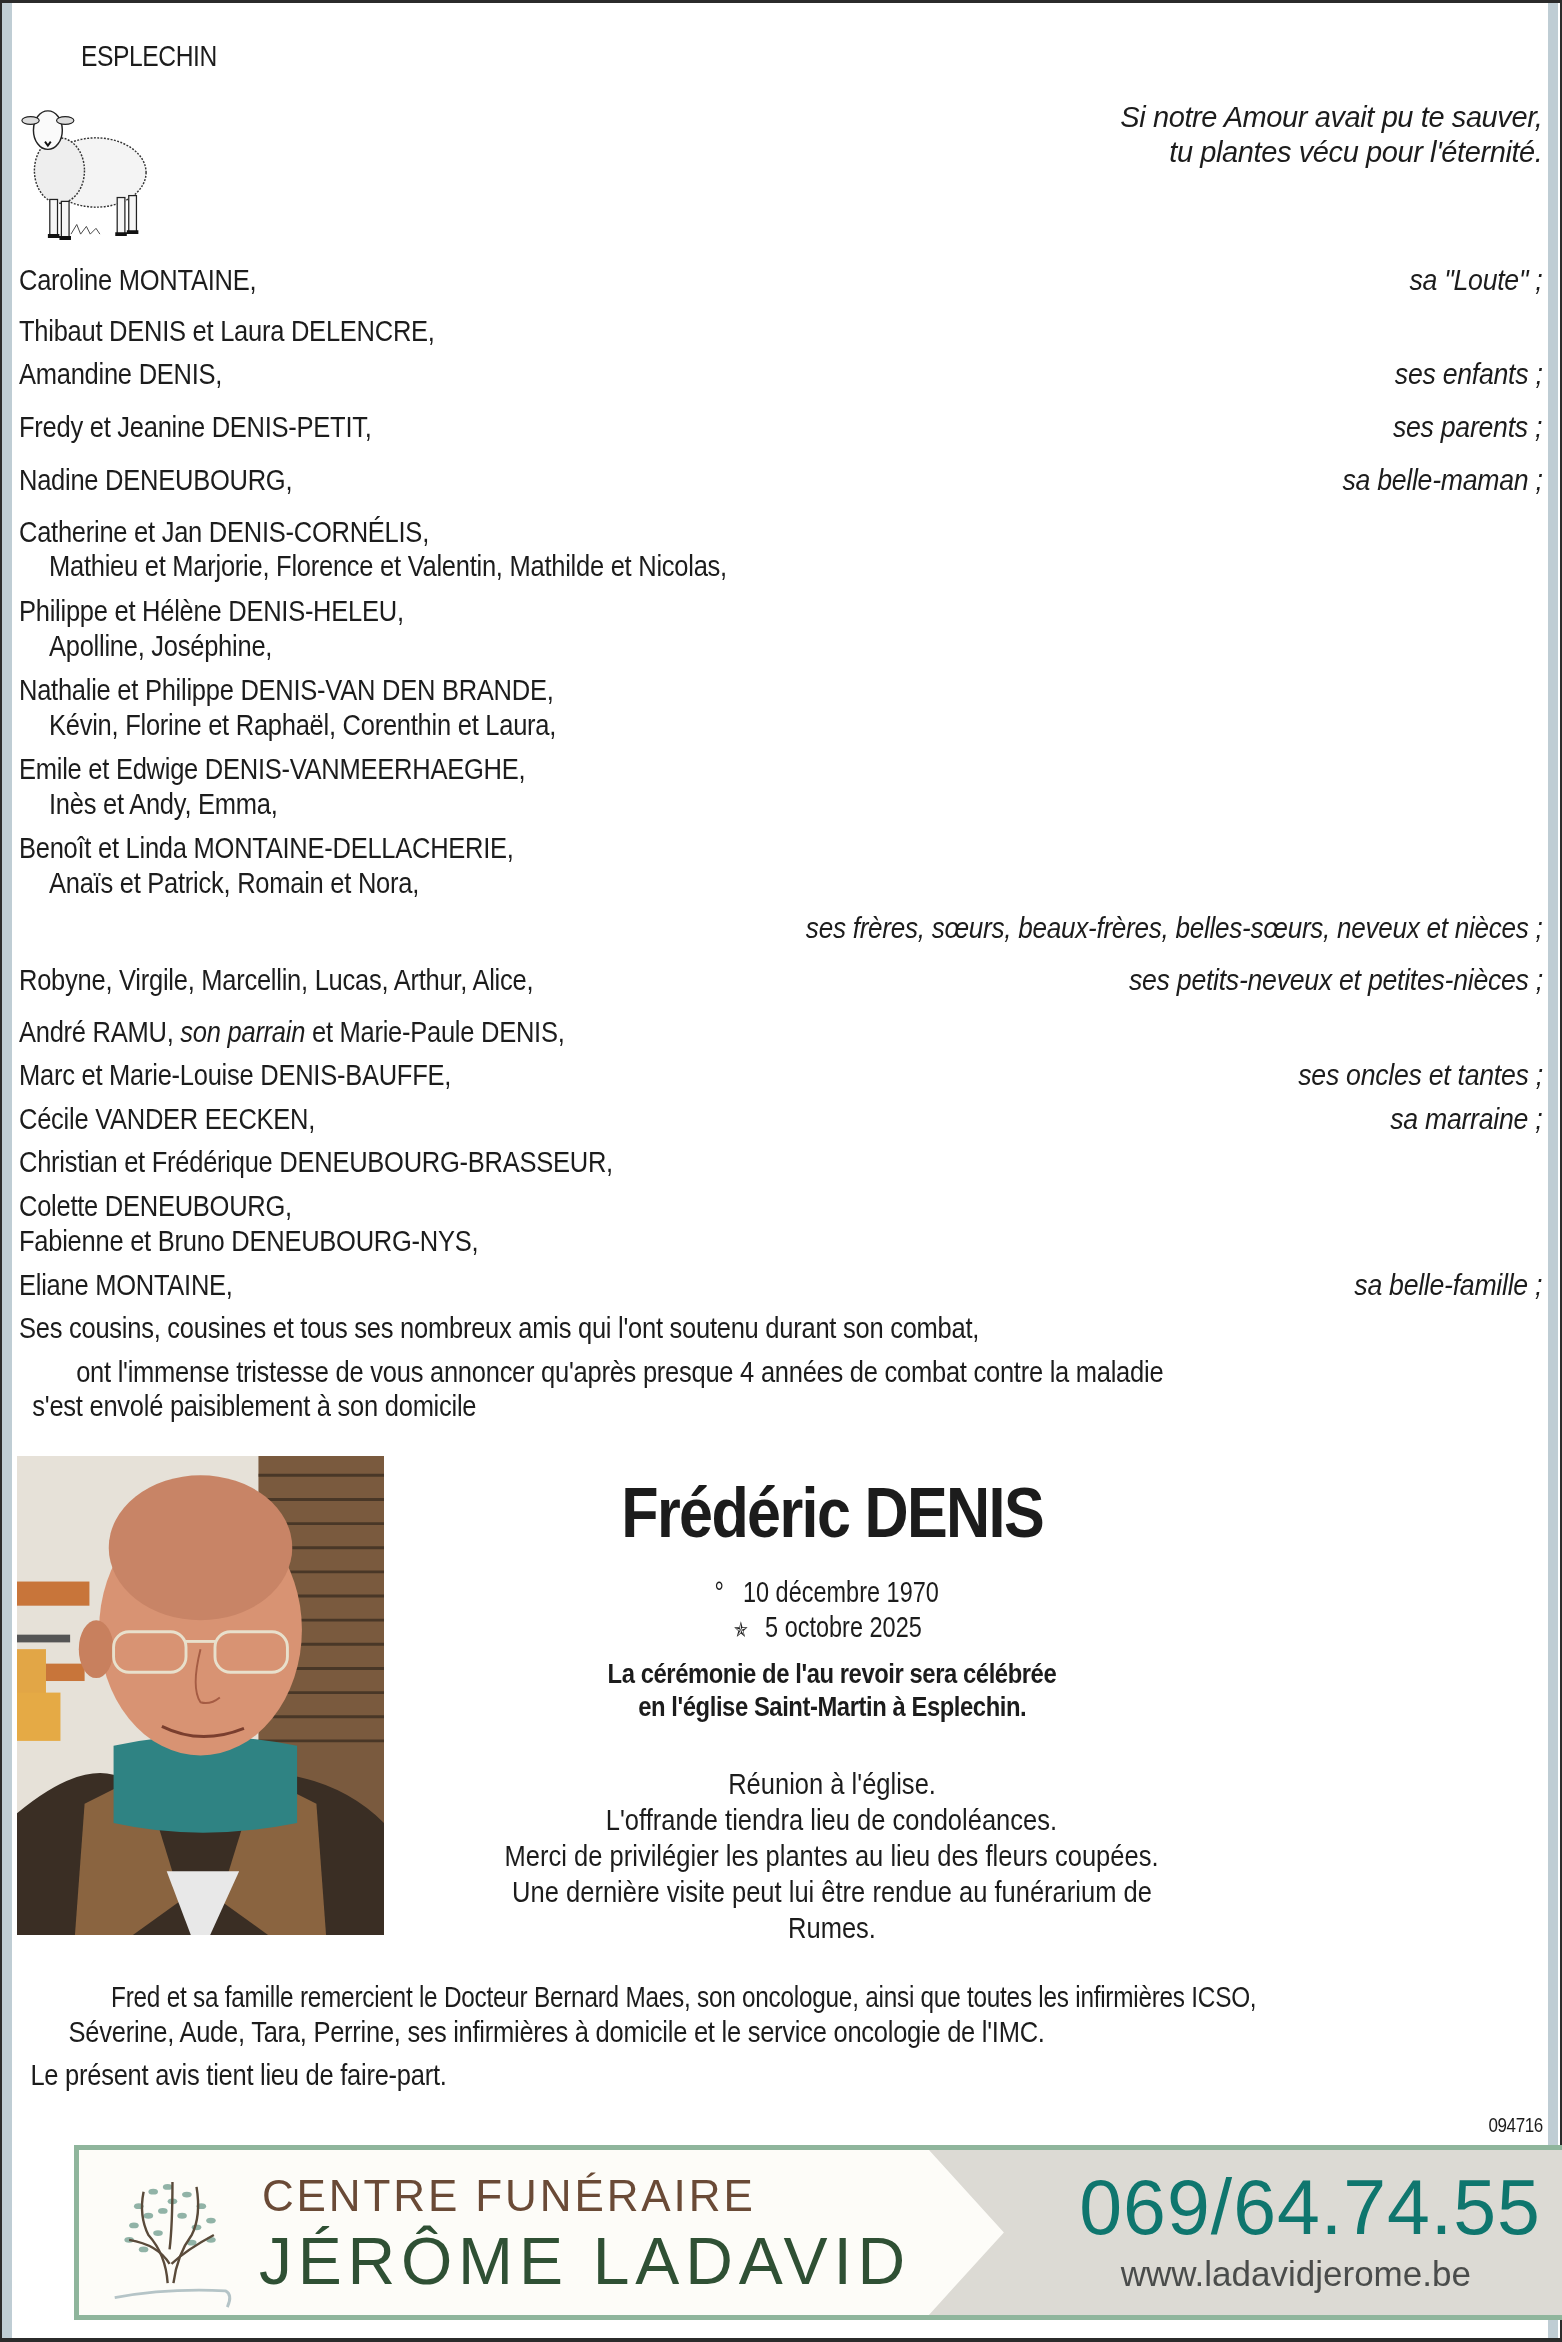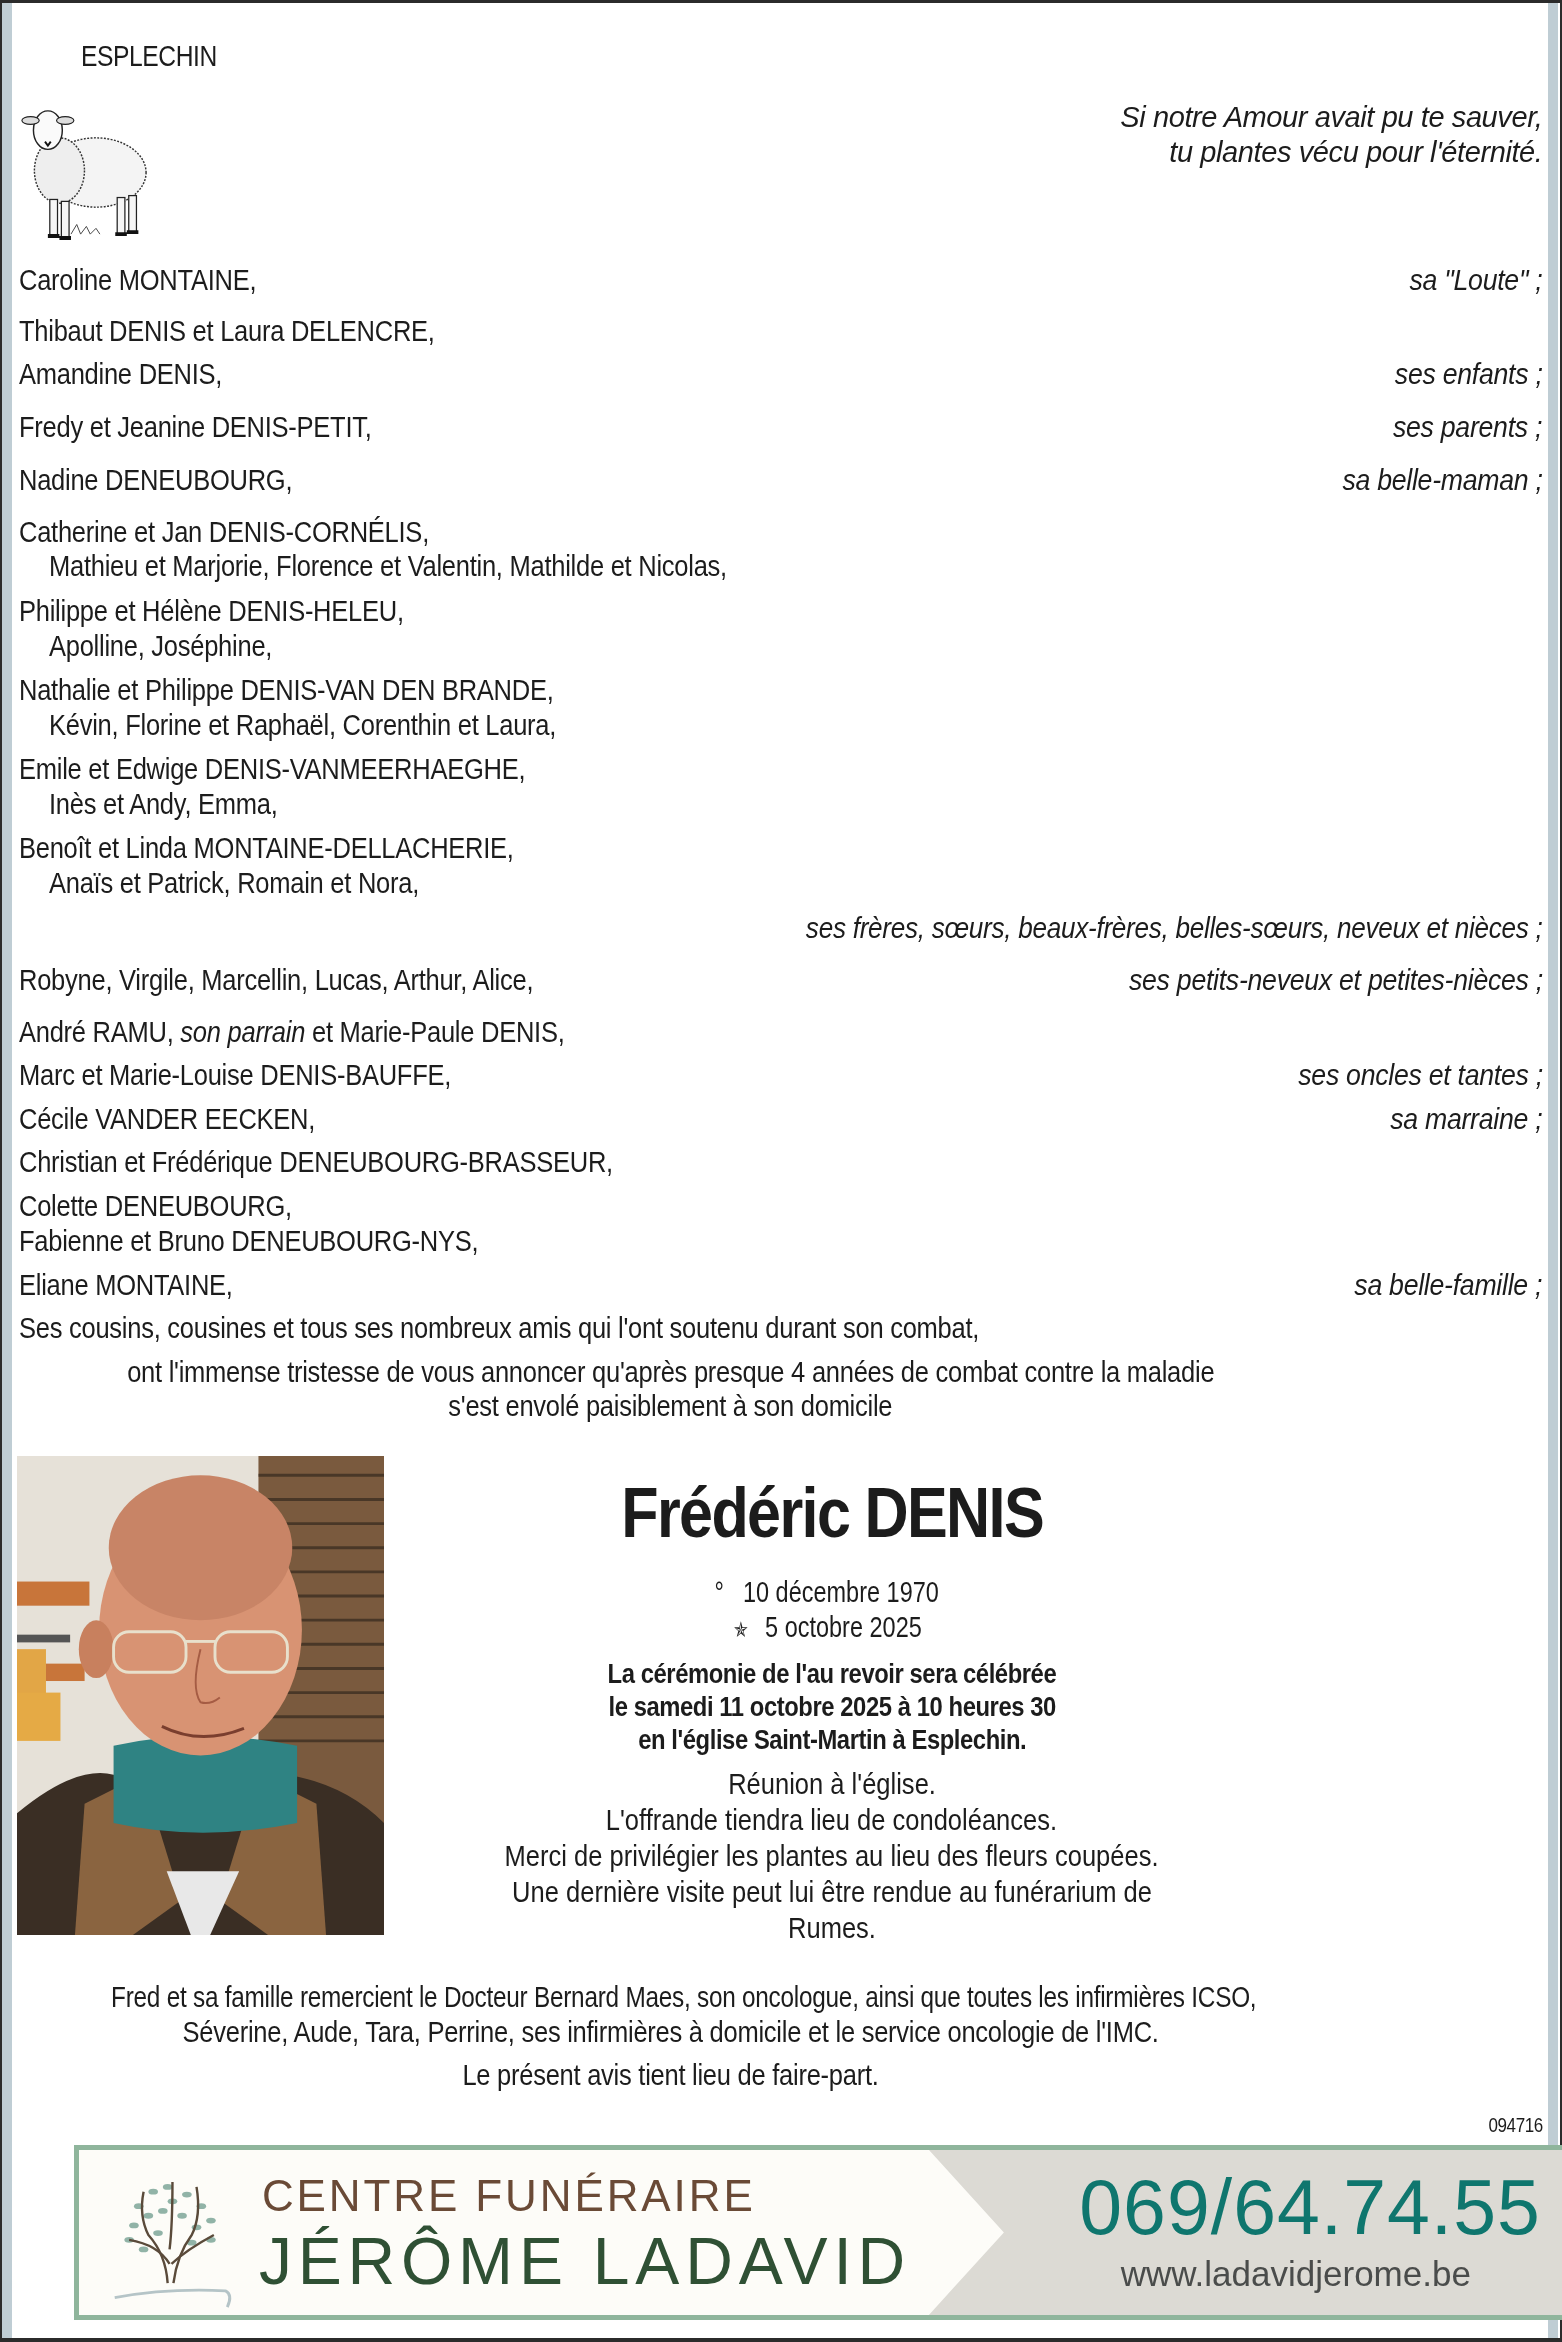--- a/index.html
+++ b/index.html
@@ -21,21 +21,21 @@
 
     .quote { right: 17.4px; top: 97px; text-align: right; font-style: italic; font-size: 29px; line-height: 35px; letter-spacing: -0.4px; }
 
     .row { position: absolute; left: 9.7px; right: 17.4px; height: 35px; }
     .row .l { position: absolute; left: 7.7px; top: 0; font-size: 29px; line-height: 35px; white-space: nowrap; transform: scaleX(0.88); transform-origin: left top; letter-spacing: -0.3px; }
     .row .l.indent { left: 37px; }
     .row .r { position: absolute; right: 0; top: 0; font-size: 29px; line-height: 35px; white-space: nowrap; font-style: italic; letter-spacing: -0.3px; transform: scaleX(0.92); transform-origin: right top; }
     .row .r.wide { transform: scaleX(0.9); }
     .it { font-style: italic; }
 
-    .center-line { position: absolute; left: 0; width: 1337px; text-align: center; font-size: 29px; line-height: 35px; white-space: nowrap; letter-spacing: -0.3px; }
+    .center-line { position: absolute; left: 0; width: 1337px; text-align: left; font-size: 29px; line-height: 35px; white-space: nowrap; letter-spacing: -0.3px; }
     .center-line span { display: inline-block; transform: scaleX(0.88); }
 
     .photo { left: 15.4px; top: 1453px; width: 367px; height: 479px; overflow: hidden; background: #d9d2c6; }
 
     .deceased-block { position: absolute; left: 473px; width: 714px; text-align: center; }
     .name { top: 1466px; font-size: 71px; font-weight: bold; line-height: 87px; letter-spacing: -1.9px; }
     .name span { display: inline-block; transform: scaleX(0.86); }
     .dates { top: 1572px; font-size: 29px; line-height: 35px; }
     .dates span { display: inline-block; transform: scaleX(0.9); }
     .ceremony { top: 1654px; font-size: 28px; line-height: 33px; font-weight: bold; letter-spacing: -0.5px; }
@@ -208,21 +208,20 @@
     <path d="M190 200 Q180 240 190 255 Q200 258 210 250" stroke="#a55c44" stroke-width="2" fill="none"></path>
   </svg>
 
   <div class="deceased-block name"><span>Frédéric DENIS</span></div>
   <div class="deceased-block dates">
     <div><span><span>°</span> <span>10 décembre 1970</span></span></div>
     <div><span><span style="font-size:21px;">✯</span> <span>5 octobre 2025</span></span></div>
   </div>
   <div class="deceased-block ceremony">
     <div><span>La cérémonie de l'au revoir sera célébrée</span></div>
-    <div><span>le samedi 11 octobre 2025 à 10 heures 30</span></div>
     <div><span>en l'église Saint-Martin à Esplechin.</span></div>
   </div>
   <div class="deceased-block notes" style="left:434px;width:792px;">
     <div><span>Réunion à l'église.</span></div>
     <div><span>L'offrande tiendra lieu de condoléances.</span></div>
     <div><span>Merci de privilégier les plantes au lieu des fleurs coupées.</span></div>
     <div><span>Une dernière visite peut lui être rendue au funérarium de Rumes.</span></div>
   </div>
 
   <div class="center-line" style="top:1977px"><span style="transform:scaleX(0.84)">Fred et sa famille remercient le Docteur Bernard Maes, son oncologue, ainsi que toutes les infirmières ICSO,</span></div>

